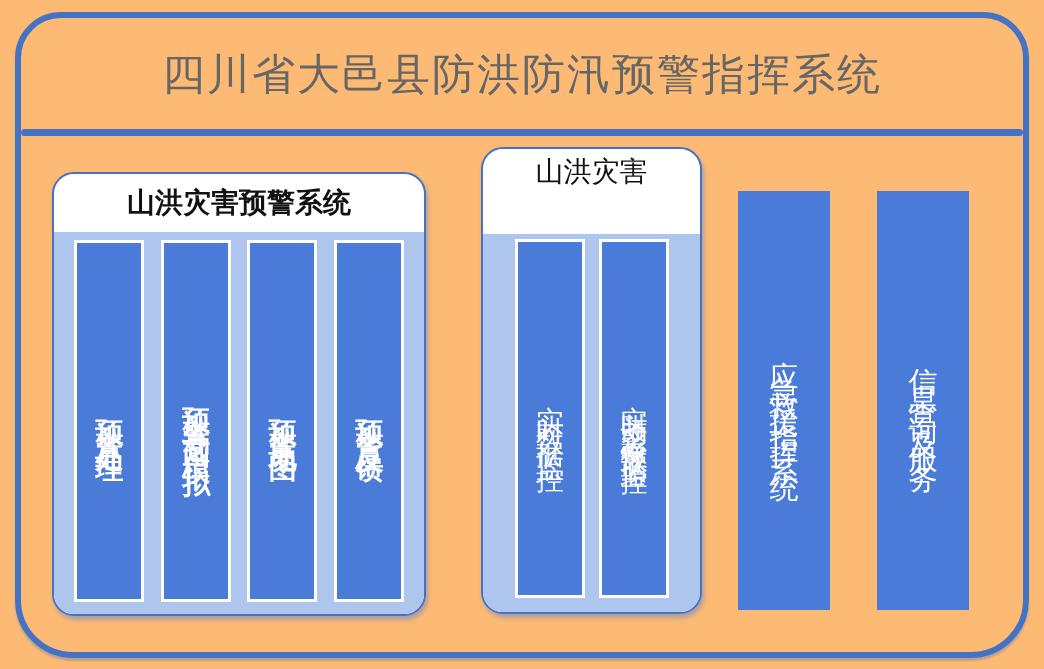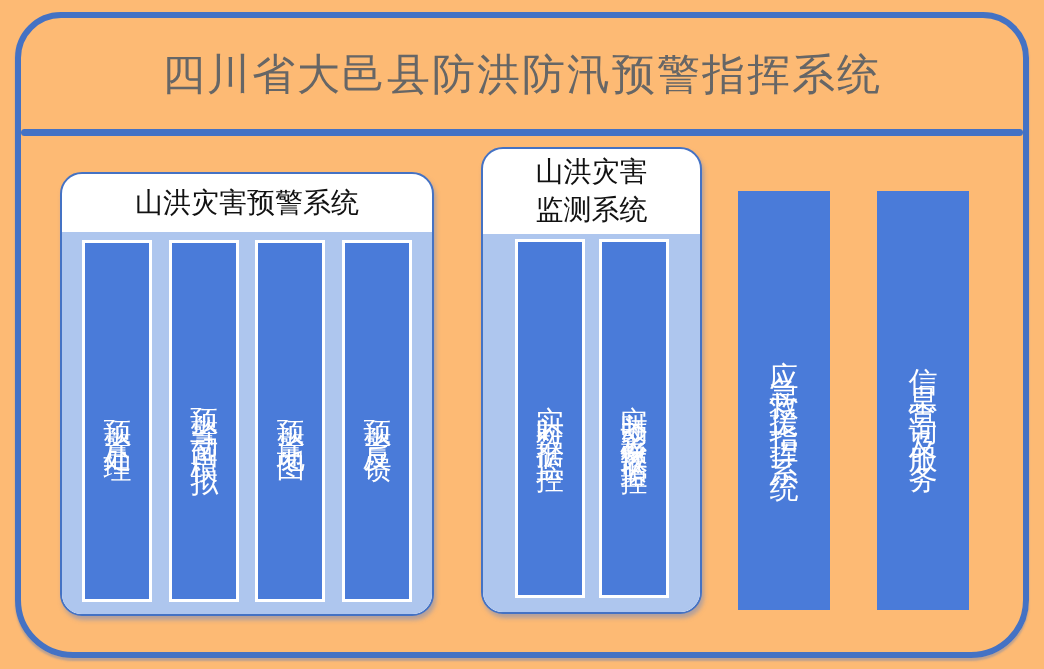--- a/index.html
+++ b/index.html
@@ -31,21 +31,21 @@
     background:var(--frame_blue,#4472C4); border-radius:4px;
   }
 
   
   .group {
     position:absolute; background:#fff;
     border:2px solid var(--frame_blue,#4472C4);
     border-radius:22px; overflow:hidden;
     box-shadow:2px 4px 4px rgba(104,134,197,.5);
   }
-  .group-warning    { left:60px;  top:172px; width:370px; height:440px; }
+  .group-warning    { left:52px;  top:172px; width:370px; height:440px;font-weight:bold; }
   .group-monitoring { left:481px; top:147px; width:217px; height:463px; }
 
   .group-title {
     text-align:center; font-size:28px;
     color:var(--group_title_text,#111111);
     white-space:nowrap;
   }
   .group-warning .group-title    { height:56px; line-height:58px; }
   .group-monitoring .group-title { height:83px; padding-top:4px; line-height:38px; }
   .group-title .tline { display:block; }
@@ -108,21 +108,20 @@
       </div>
       <div class="pill">
         <span class="vtext">预警反馈</span>
       </div>
     </div>
   </section>
 
   <section class="group group-monitoring">
     <div class="group-title">
       <span class="tline">山洪灾害</span>
-      <span class="tline">监测系统</span>
     </div>
     <div class="group-body">
       <div class="pill">
         <span class="vtext">实时数据监控</span>
       </div>
       <div class="pill pill-tight">
         <span class="vtext">实时动态影像数据监控</span>
       </div>
     </div>
   </section>

